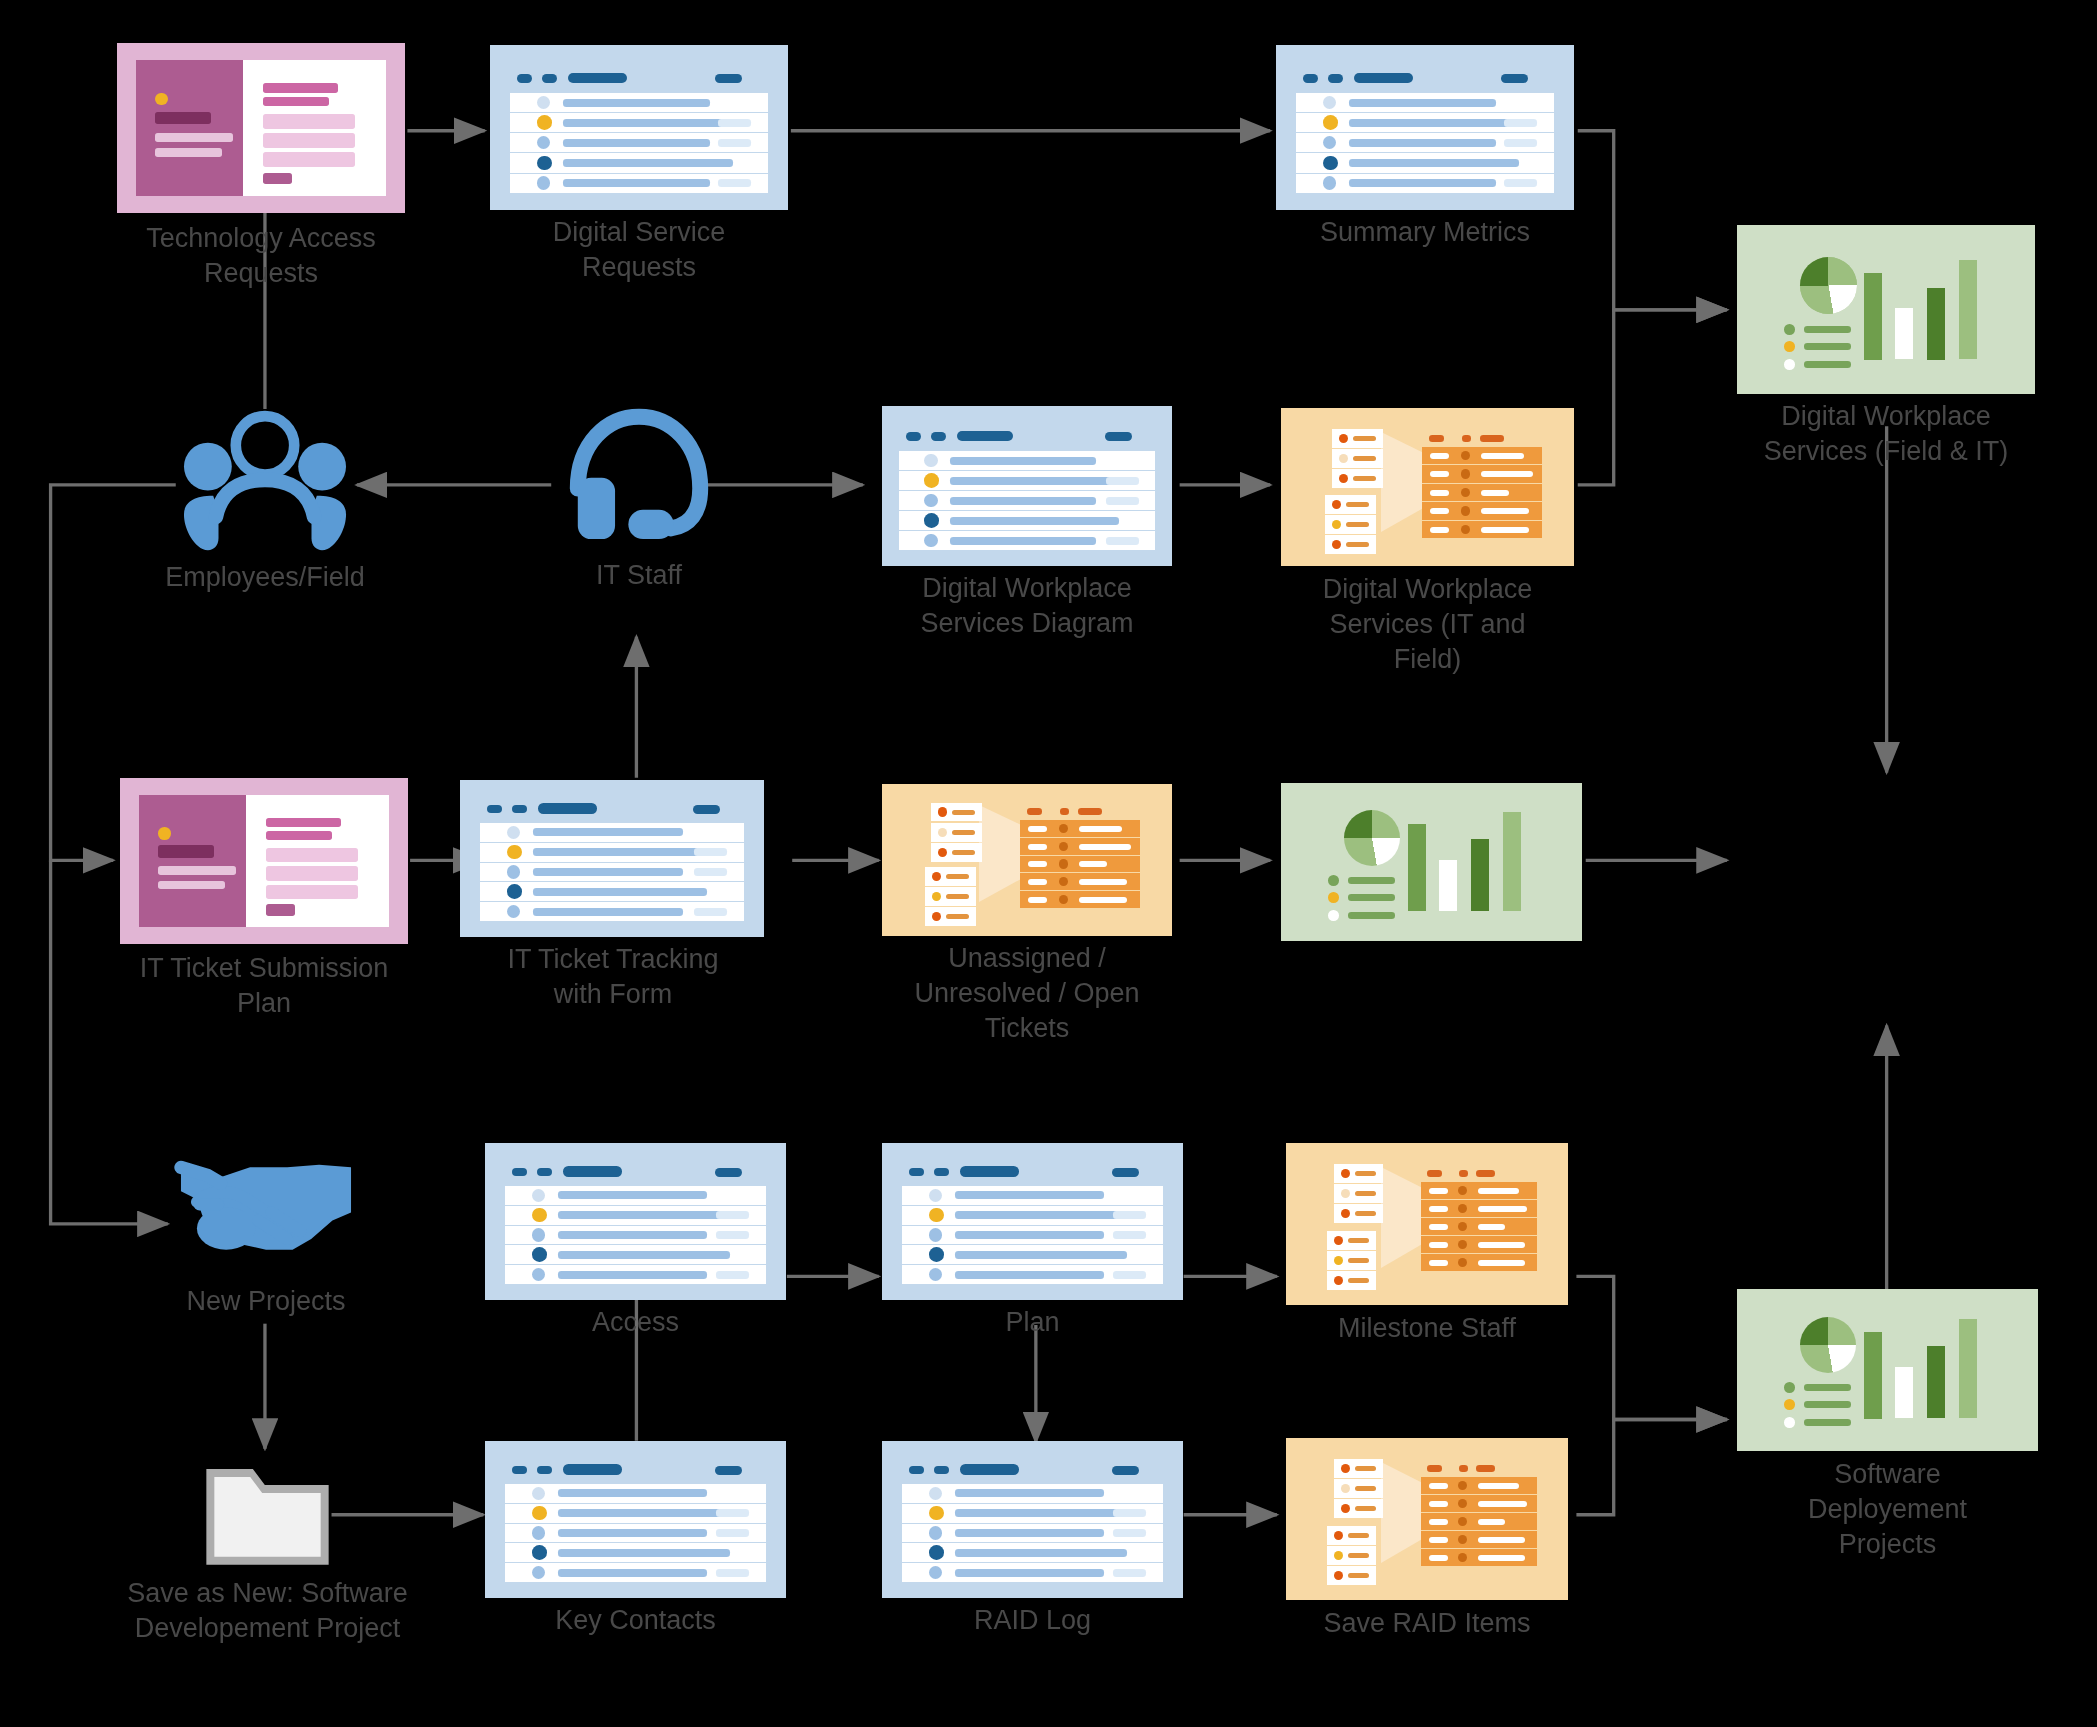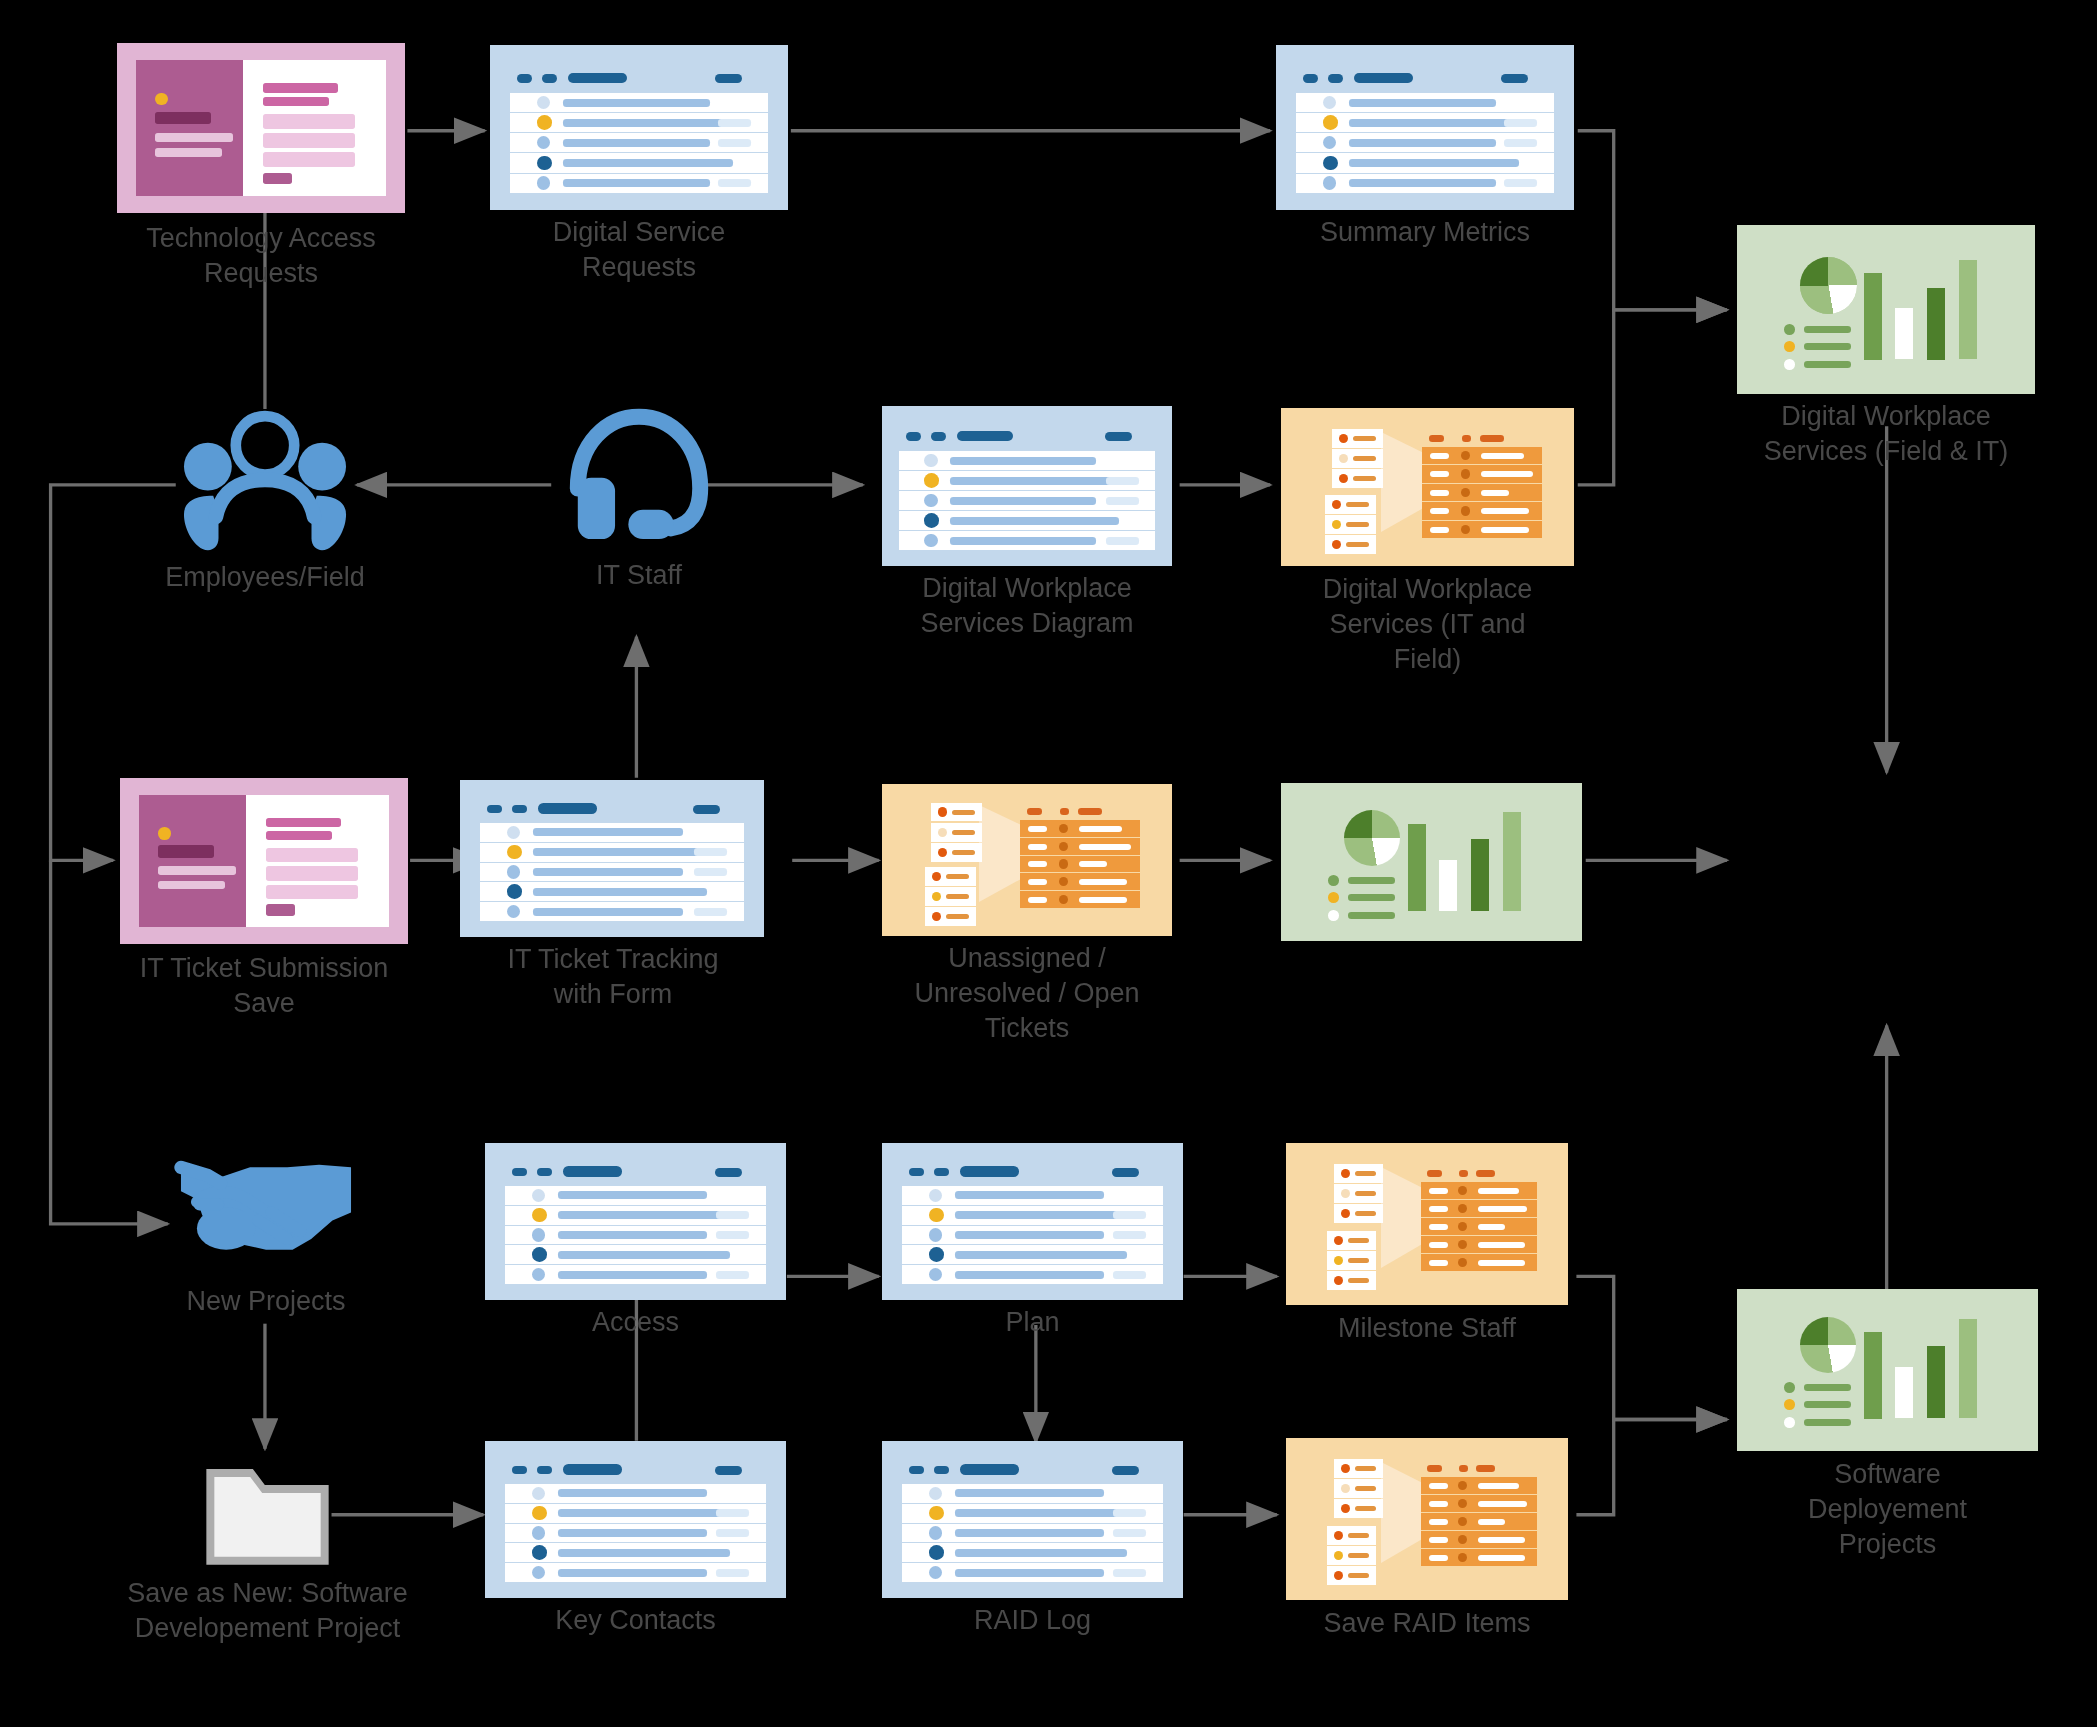--- a/index.html
+++ b/index.html
@@ -396,21 +396,21 @@
           <span class="fr-bar" style="left:14%;top:17%;width:52%;height:9.3px;background:#cc66a4;"></span>
           <span class="fr-bar" style="left:14%;top:27%;width:46%;height:9.3px;background:#cc66a4;"></span>
           <span class="fr-bar" style="left:14%;top:40%;width:64%;height:14.6px;background:#eec6e1;"></span>
           <span class="fr-bar" style="left:14%;top:54%;width:64%;height:14.6px;background:#eec6e1;"></span>
           <span class="fr-bar" style="left:14%;top:68%;width:64%;height:14.6px;background:#eec6e1;"></span>
           <span class="fr-bar" style="left:14%;top:83%;width:20%;height:11.3px;background:#ad5c91;"></span>
         </div>
       </div>
     </div>
     <div class="caption" style="top:173px;width:333px;">IT Ticket Submission
-Save</div>
+Plan</div>
   </div>
 
   <div class="node" style="left:460px;top:780px;width:306px;height:157px;">
     <div class="card list-card" style="width:304px;height:157px;">
       <div class="lc-head" style="left:27px;top:22.6px;right:27px;height:12px;">
         <span class="lc-hdot" style="left:0;top:2px;width:14.6px;height:8.7px;"></span>
         <span class="lc-hdot" style="left:25px;top:2px;width:14.6px;height:8.7px;"></span>
         <span class="lc-hdot" style="left:51px;top:0.7px;width:59px;height:10.7px;border-radius:5.3px;"></span>
         <span class="lc-hdot" style="right:17.3px;top:2px;width:27px;height:9.3px;border-radius:4.7px;"></span>
       </div>

